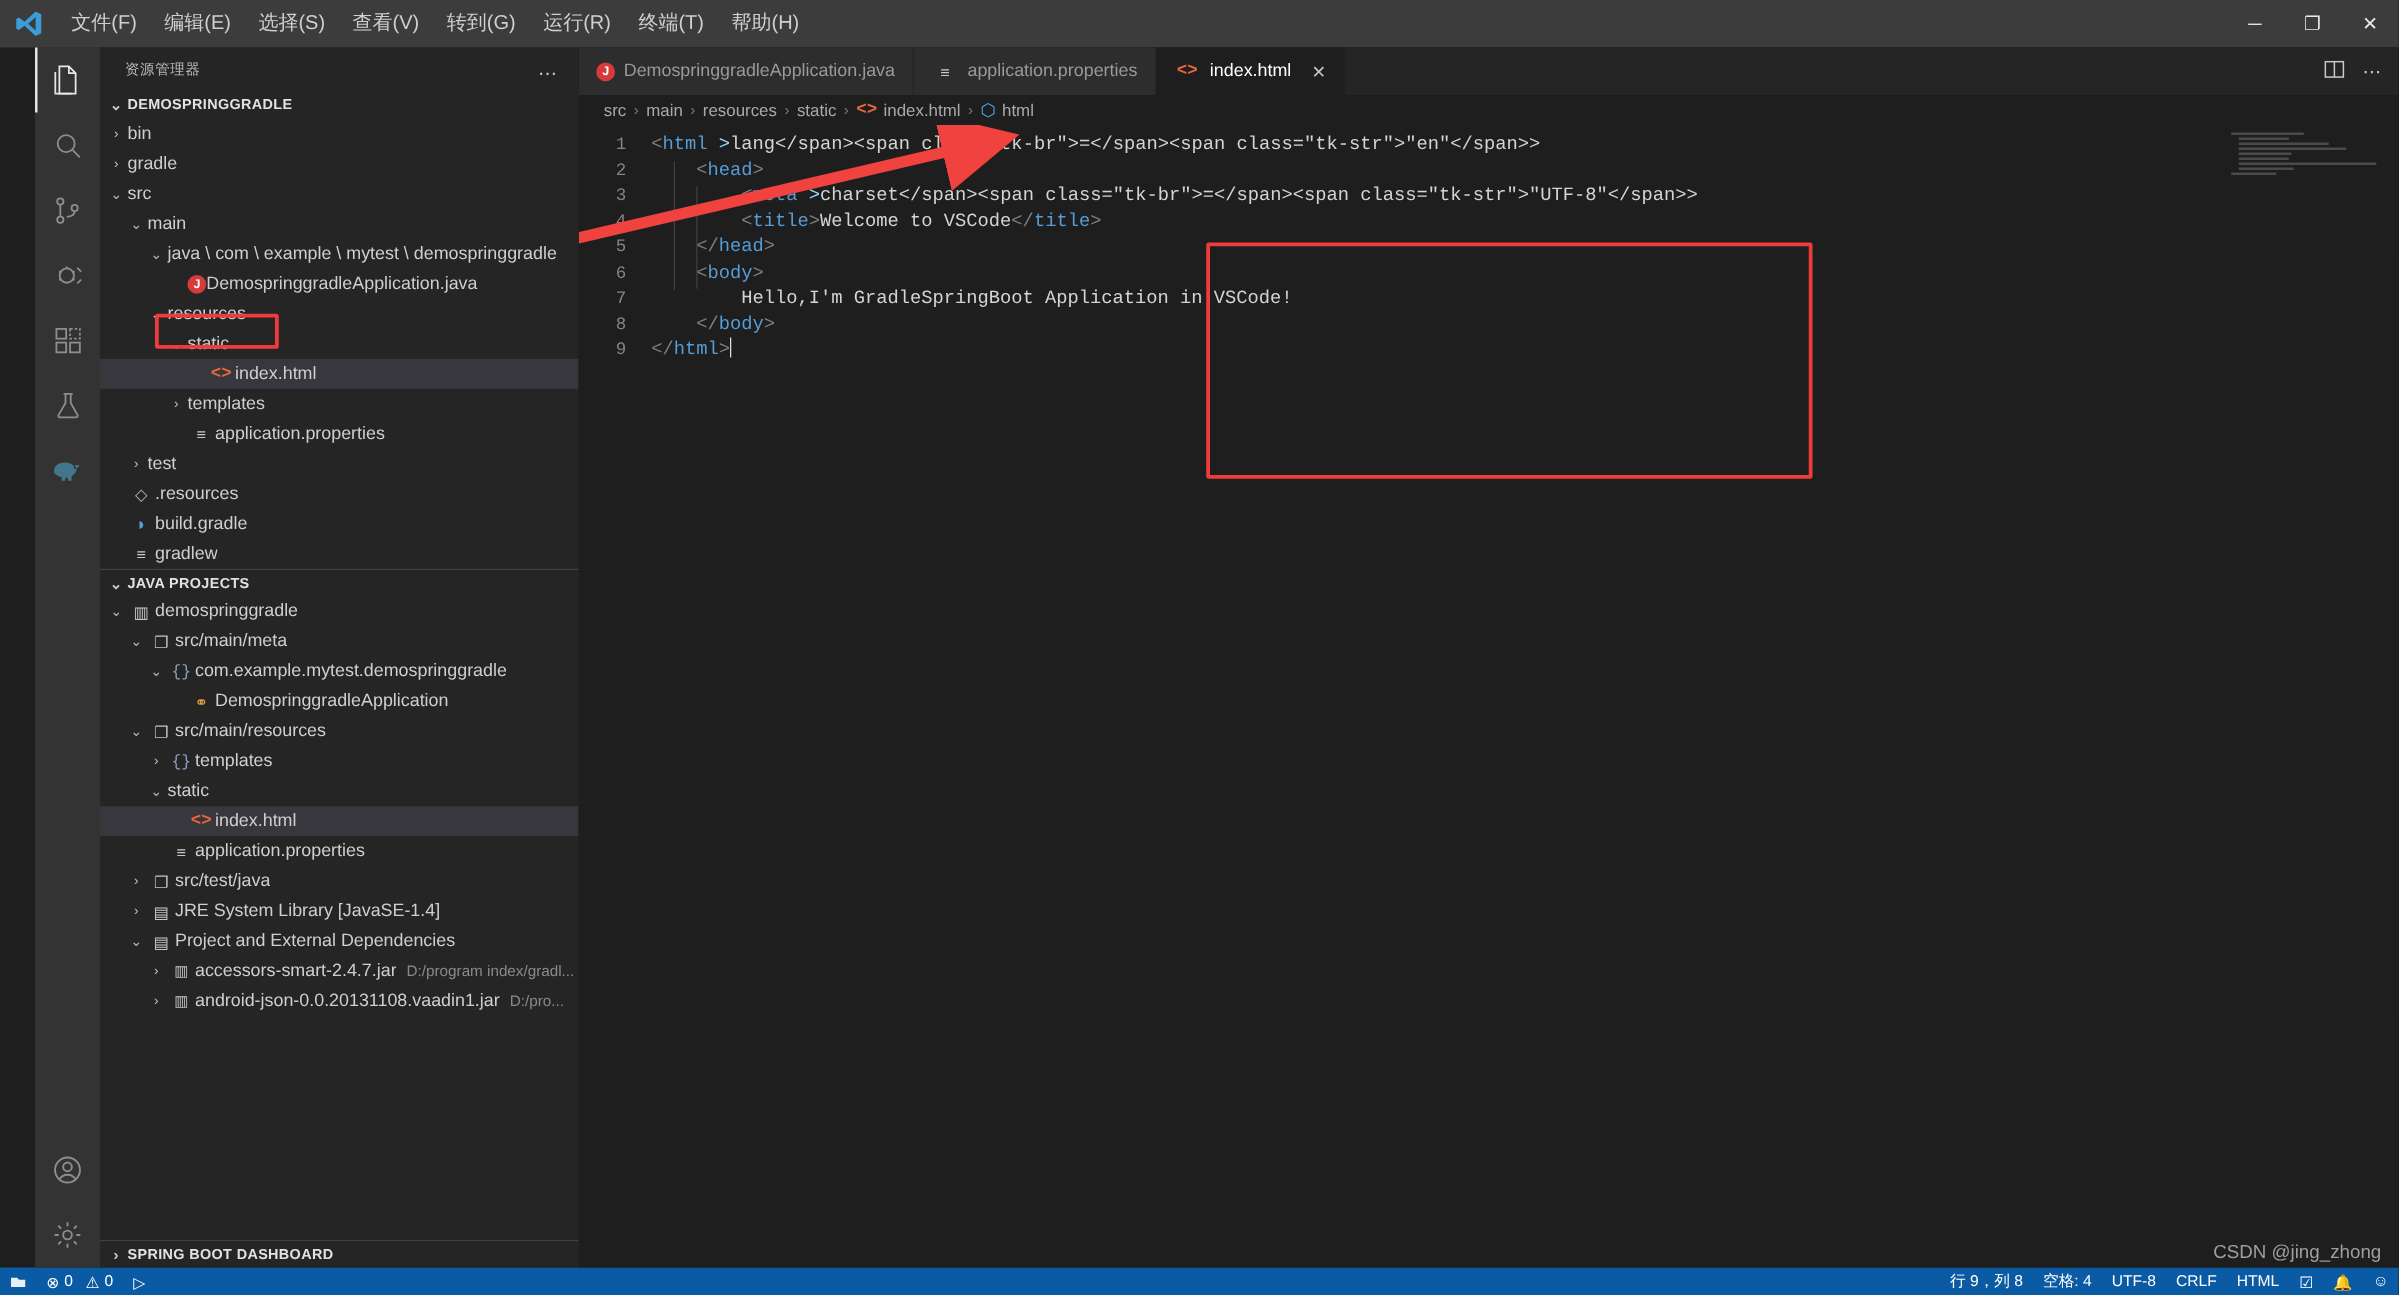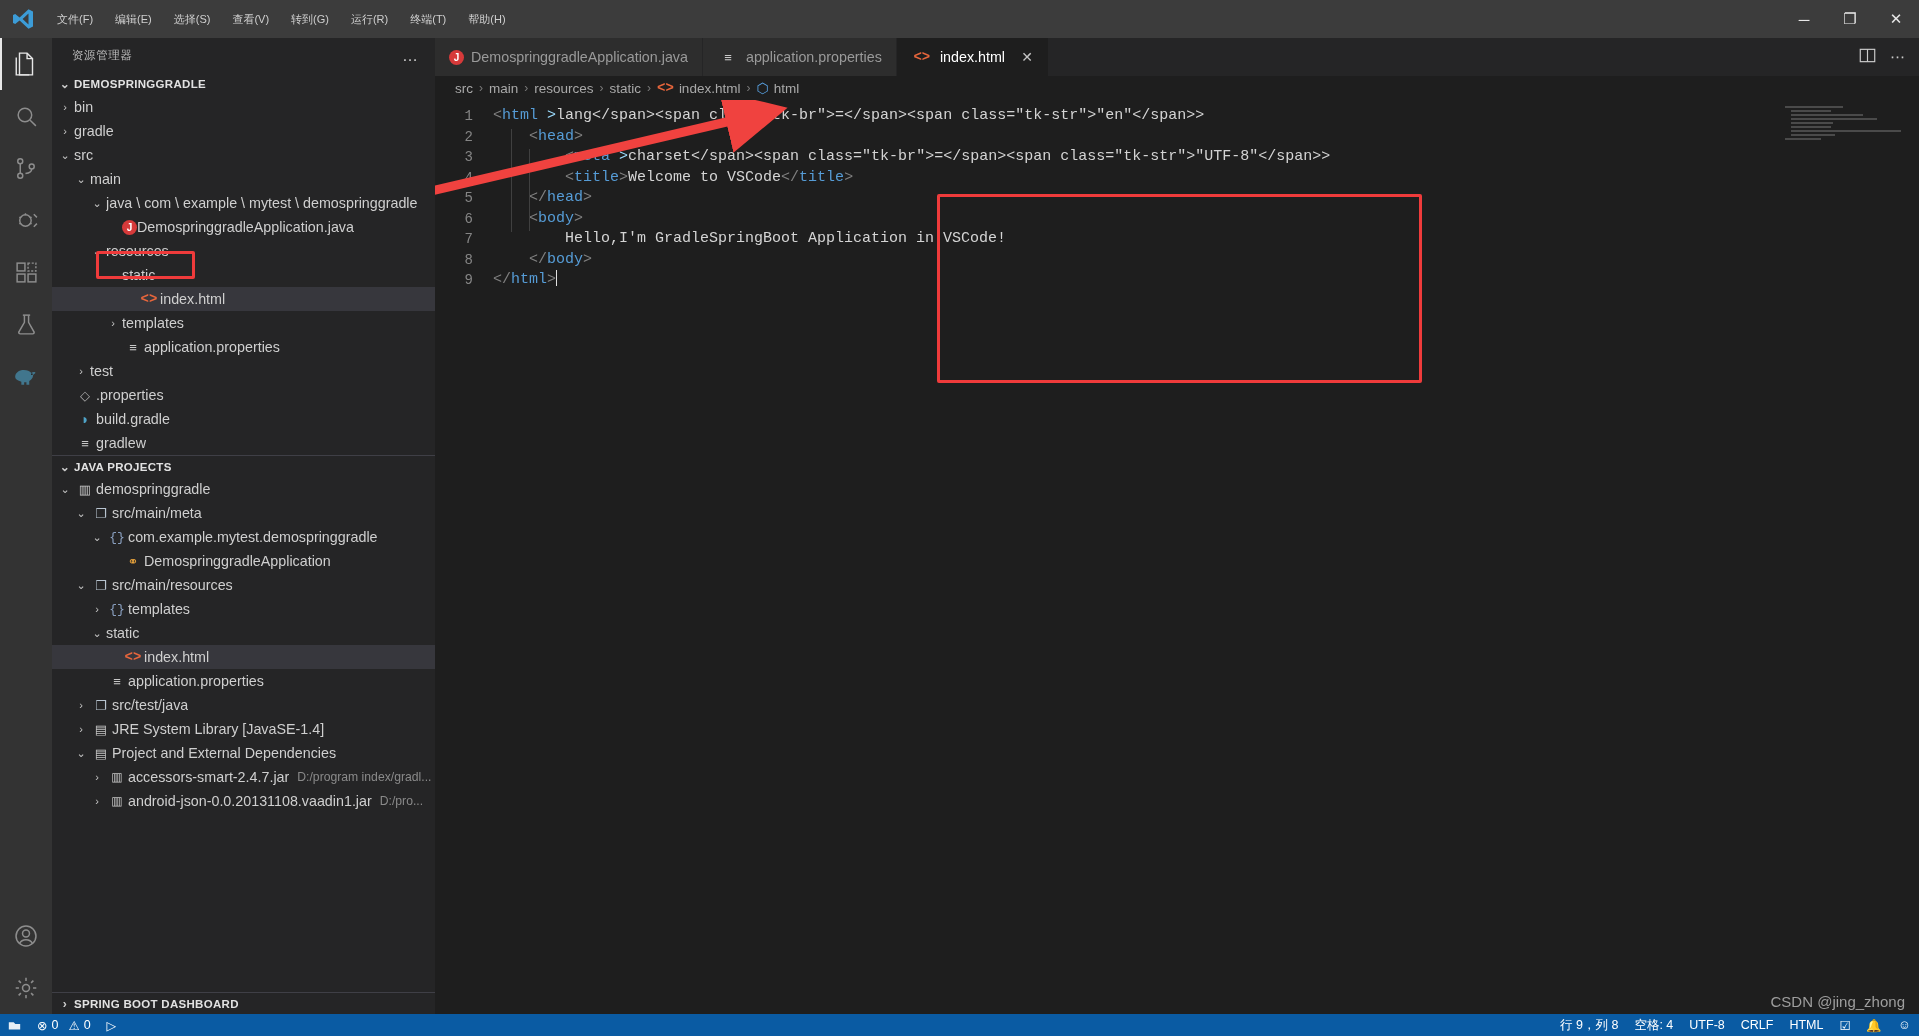--- a/index.html
+++ b/index.html
@@ -4,29 +4,29 @@
 <style>
   * { box-sizing: border-box; margin:0; padding:0; }
   html,body { width:1919px; height:1036px; overflow:hidden; background:#1e1e1e;
               font-family:"Liberation Sans", sans-serif; color:#cccccc; }
 
   
   #titlebar { height:38px; background:#3c3c3c; display:flex; align-items:center;
               position:relative; }
   #vscode-logo { width:46px; height:38px; display:flex; align-items:center; justify-content:center; }
   #menu { display:flex; align-items:center; height:38px; }
-  .menu-item { padding:0 11px; height:38px; line-height:38px; font-size:11px; color:#cfcfcf;text-align:right; }
+  .menu-item { padding:0 11px; height:38px; line-height:38px; font-size:16px; color:#cfcfcf;text-align:right; }
   #win-title { position:absolute; left:0; right:0; text-align:center; font-size:14.5px;
                color:#cccccc; pointer-events:none; }
   #win-controls { position:absolute; right:0; top:0; display:flex; height:38px; }
   .wc { width:46px; height:38px; display:flex; align-items:center; justify-content:center;
         color:#e8e8e8; font-size:15px; }
 
   
-  #shell { display:flex; height:calc(1036px - 38px - 22px); }
+  #shell { display:flex; height:calc(1036px - 38px - 22px);margin-left:28px; }
 
   
   #activitybar { width:52px; background:#333333; display:flex; flex-direction:column;
                  align-items:center; flex:none; }
   .act { width:52px; height:52px; display:flex; align-items:center; justify-content:center;
          position:relative; opacity:.62; }
   .act.active { opacity:1; }
   .act.active::before { content:""; position:absolute; left:0; top:0; bottom:0; width:2px; background:#e7e7e7; }
   #act-bottom { margin-top:auto; }
 
@@ -275,21 +275,21 @@
           <span class="ficon i-props">≡</span>
           <span class="lbl">application.properties</span>
         </div>
         <div class="row" style="padding-left: 20px;">
           <span class="twisty">›</span>
           <span class="lbl">test</span>
         </div>
         <div class="row" style="padding-left: 4px;">
           <span class="twisty blank">›</span>
           <span class="ficon i-git">◇</span>
-          <span class="lbl">.properties</span>
+          <span class="lbl">.resources</span>
         </div>
         <div class="row" style="padding-left: 4px;">
           <span class="twisty blank">›</span>
           <span class="ficon i-gradle">◗</span>
           <span class="lbl">build.gradle</span>
         </div>
         <div class="row" style="padding-left: 4px;">
           <span class="twisty blank">›</span>
           <span class="ficon i-props">≡</span>
           <span class="lbl">gradlew</span>

